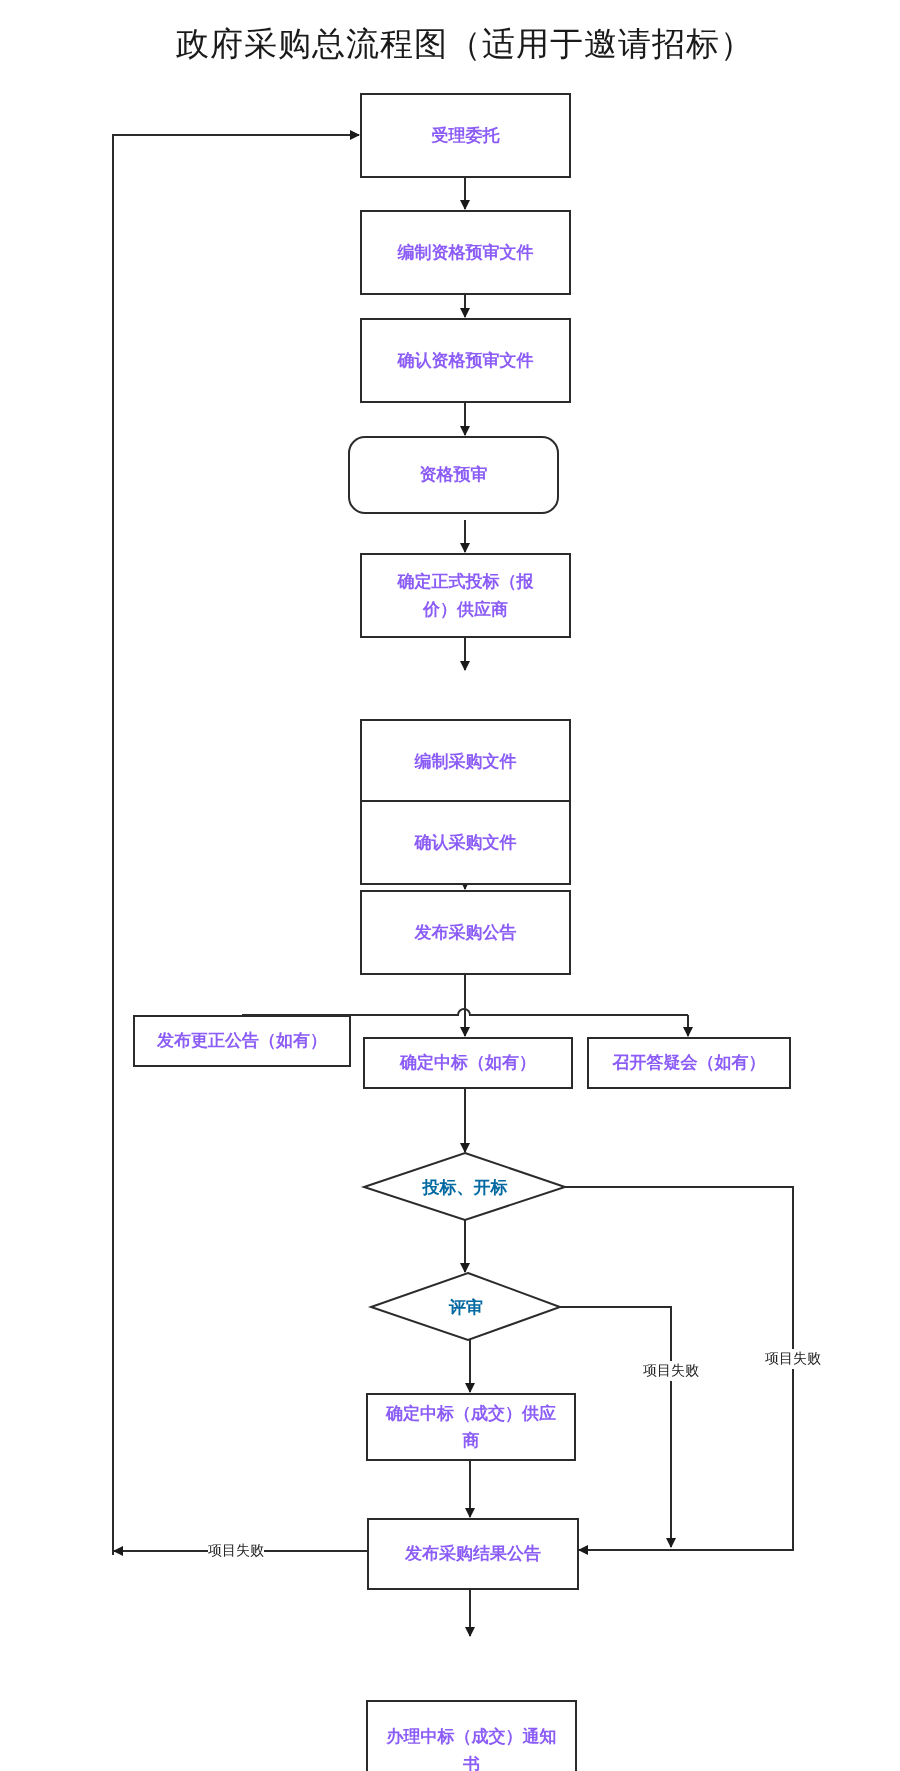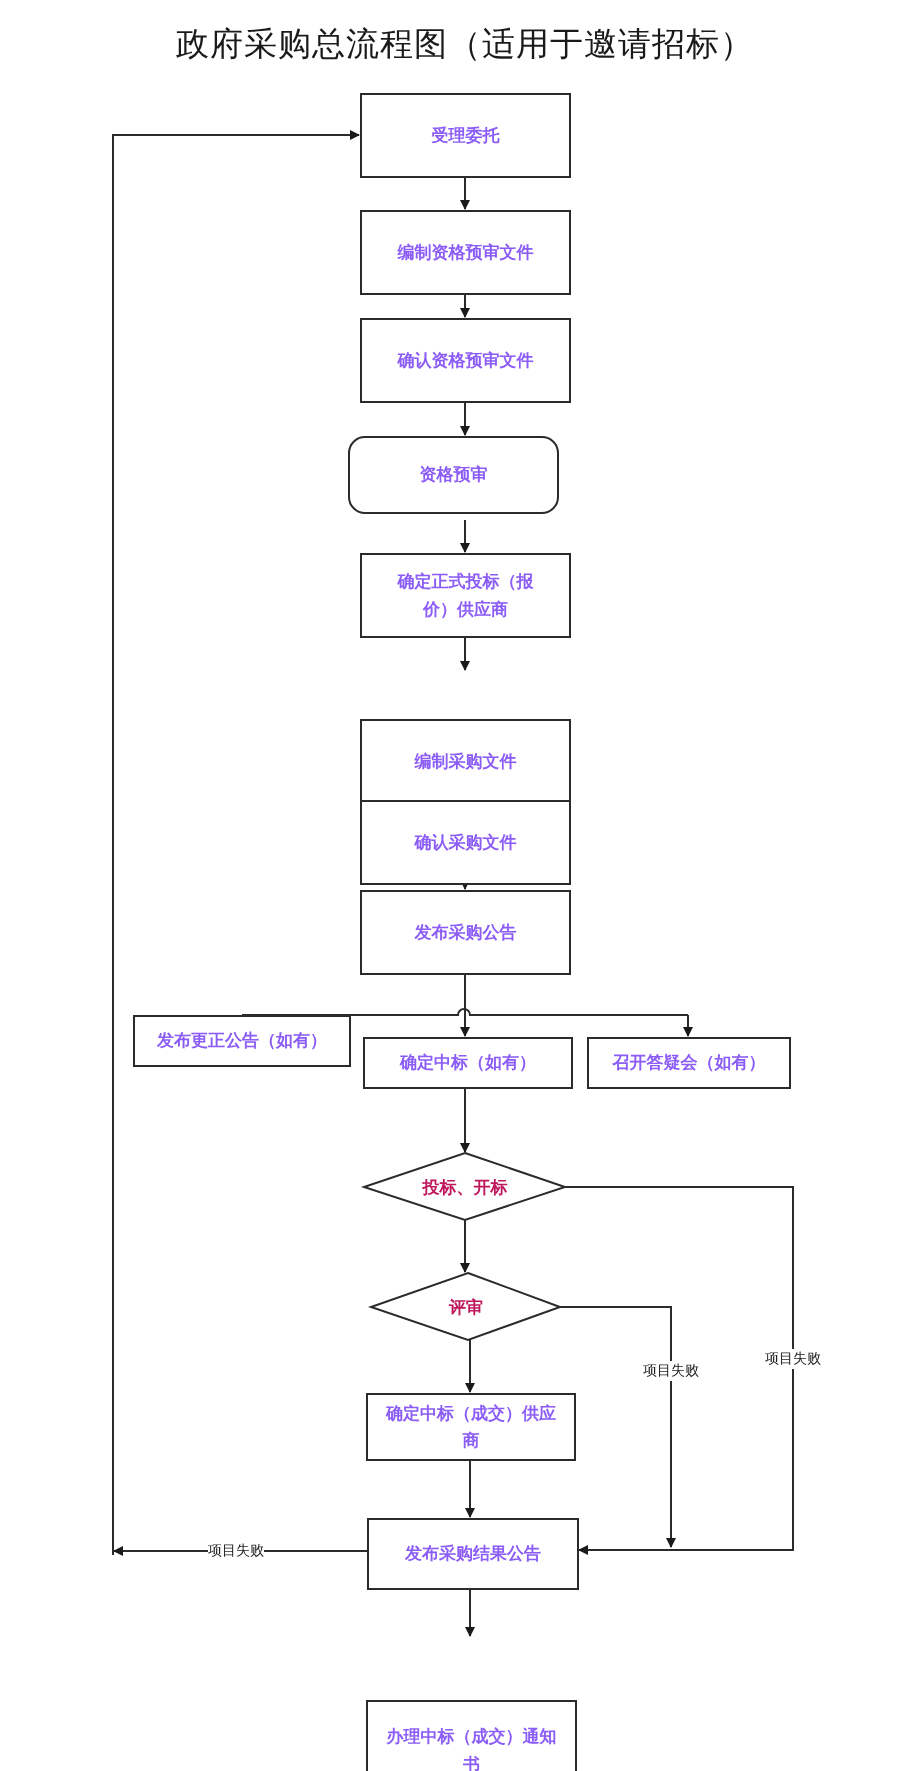--- a/index.html
+++ b/index.html
@@ -1,20 +1,20 @@
 <!DOCTYPE html>
 <html><head>
   <meta charset="utf-8">
   <style>
     html, body { margin: 0; padding: 0; background: #ffffff; }
     body { width: 900px; height: 1771px; position: relative; overflow: hidden; font-family: "DejaVu Sans", sans-serif; color: #111; }
     .title { position: absolute; left: 0; top: 22px; width: 930px; text-align: center; font-family: "DejaVu Serif", serif; font-size: 33px; color: #1a1a1a; letter-spacing: 1px; }
     svg.diagram { position: absolute; left: 0; top: 0; }
     .node-box { position: absolute; box-sizing: border-box; border: 2px solid #2b2b2b; background: #fff; display: flex; align-items: center; justify-content: center; text-align: center; font-weight: bold; font-size: 17px; line-height: 1.6; padding: 0 10px; color: #8b5cf6; }
-    .diamond-label { position: absolute; display: flex; align-items: center; justify-content: center; font-weight: bold; font-size: 17px; color: #be185d; }
+    .diamond-label { position: absolute; display: flex; align-items: center; justify-content: center; font-weight: bold; font-size: 17px; color: #0369a1; }
     .edge-label { position: absolute; background: #fff; font-size: 14px; color: #222; padding: 1px 0; white-space: nowrap; transform: translate(-50%, -50%); }
   </style>
 </head>
 <body>
 
 <div class="title">政府采购总流程图（适用于邀请招标）</div>
 
 <svg class="diagram" width="900" height="1771" viewBox="0 0 900 1771">
   <defs>
     <marker id="arr" markerWidth="10" markerHeight="10" refX="9" refY="5" orient="auto" markerUnits="userSpaceOnUse">

